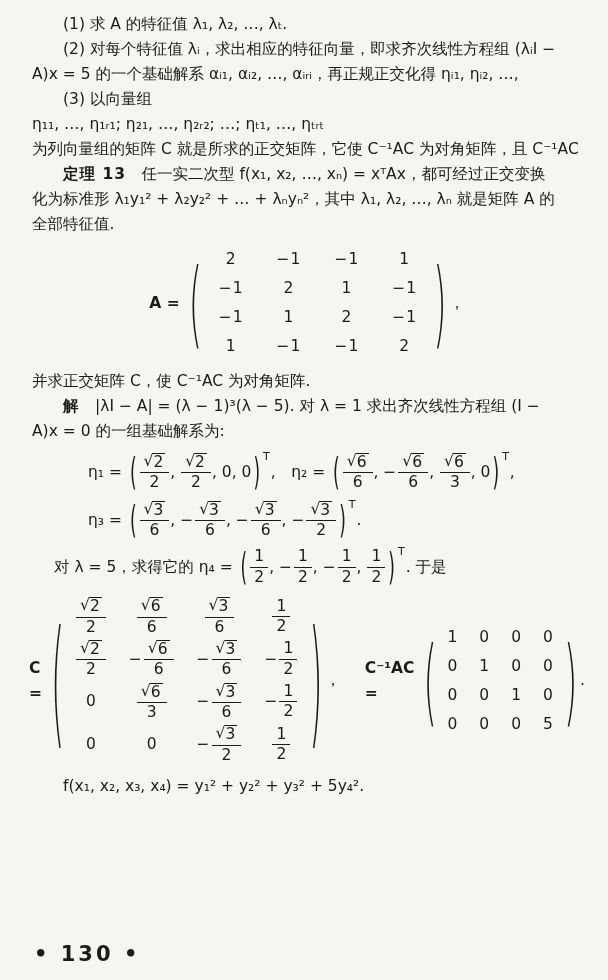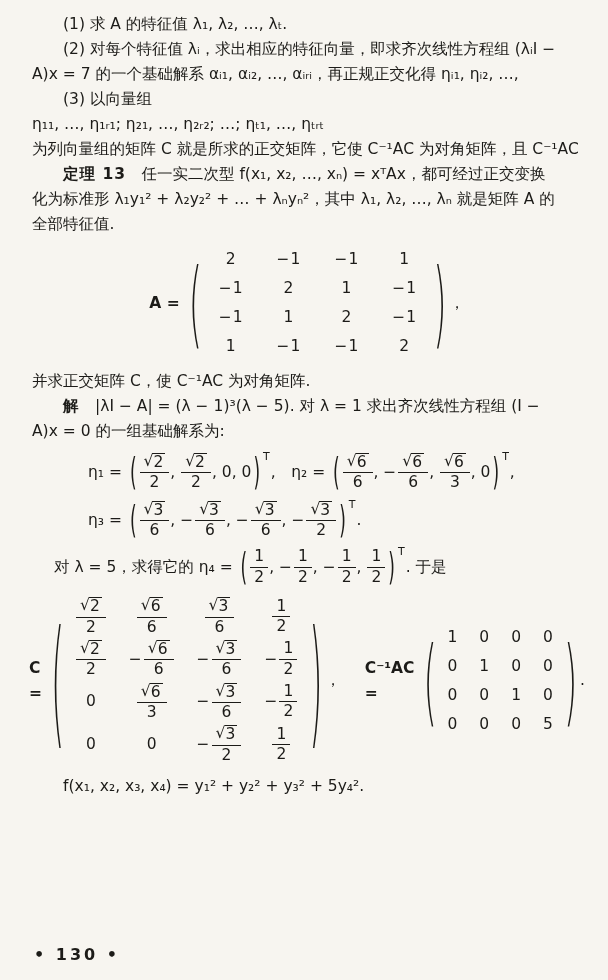--- a/index.html
+++ b/index.html
@@ -44,30 +44,30 @@
   .mtail{margin-left:3px;}
   .mbox{display:inline-flex;align-items:center;}
   .mgrid{display:inline-grid;}
   .cell{display:flex;align-items:center;justify-content:center;
     min-height:24px;padding:2px 11px;}
   .m-wide .cell{padding:2px 17px;}
   .pr{display:inline-block;font-size:34px;line-height:1;width:13px;
     text-align:center;transform-origin:center;font-weight:300;}
   
   .footer{position:absolute;left:34px;top:942px;font-weight:bold;
-    font-size:16px;letter-spacing:3px;text-align:right;}
+    font-size:21px;letter-spacing:3px;text-align:right;}
 </style>
 </head>
 <body>
 
 <div class="page">
   <div id="seq">
       <div class="line indent"><span class="lt">(1) 求 A 的特征值 λ₁, λ₂, …, λₜ.</span></div>
       <div class="line indent"><span class="lt">(2) 对每个特征值 λᵢ，求出相应的特征向量，即求齐次线性方程组 (λᵢI −</span></div>
-      <div class="line"><span class="lt">A)x = 7 的一个基础解系 αᵢ₁, αᵢ₂, …, αᵢᵣᵢ，再正规正交化得 ηᵢ₁, ηᵢ₂, …,</span></div>
+      <div class="line"><span class="lt">A)x = 5 的一个基础解系 αᵢ₁, αᵢ₂, …, αᵢᵣᵢ，再正规正交化得 ηᵢ₁, ηᵢ₂, …,</span></div>
       <div class="line indent"><span class="lt">(3) 以向量组</span></div>
       <div class="line center"><span class="lt">η₁₁, …, η₁ᵣ₁; η₂₁, …, η₂ᵣ₂; …; ηₜ₁, …, ηₜᵣₜ</span></div>
       <div class="line"><span class="lt">为列向量组的矩阵 C 就是所求的正交矩阵，它使 C⁻¹AC 为对角矩阵，且 C⁻¹AC</span></div>
       <div class="line indent"><b class="lead">定理 13</b><span class="lt">　任一实二次型 f(x₁, x₂, …, xₙ) = xᵀAx，都可经过正交变换</span></div>
       <div class="line"><span class="lt">化为标准形 λ₁y₁² + λ₂y₂² + … + λₙyₙ²，其中 λ₁, λ₂, …, λₙ 就是矩阵 A 的</span></div>
       <div class="line"><span class="lt">全部特征值.</span></div>
       <div class="mateq">
         <span class="meq-item">
           <span class="mlab">A =</span>
           <span class="mbox m-wide">

